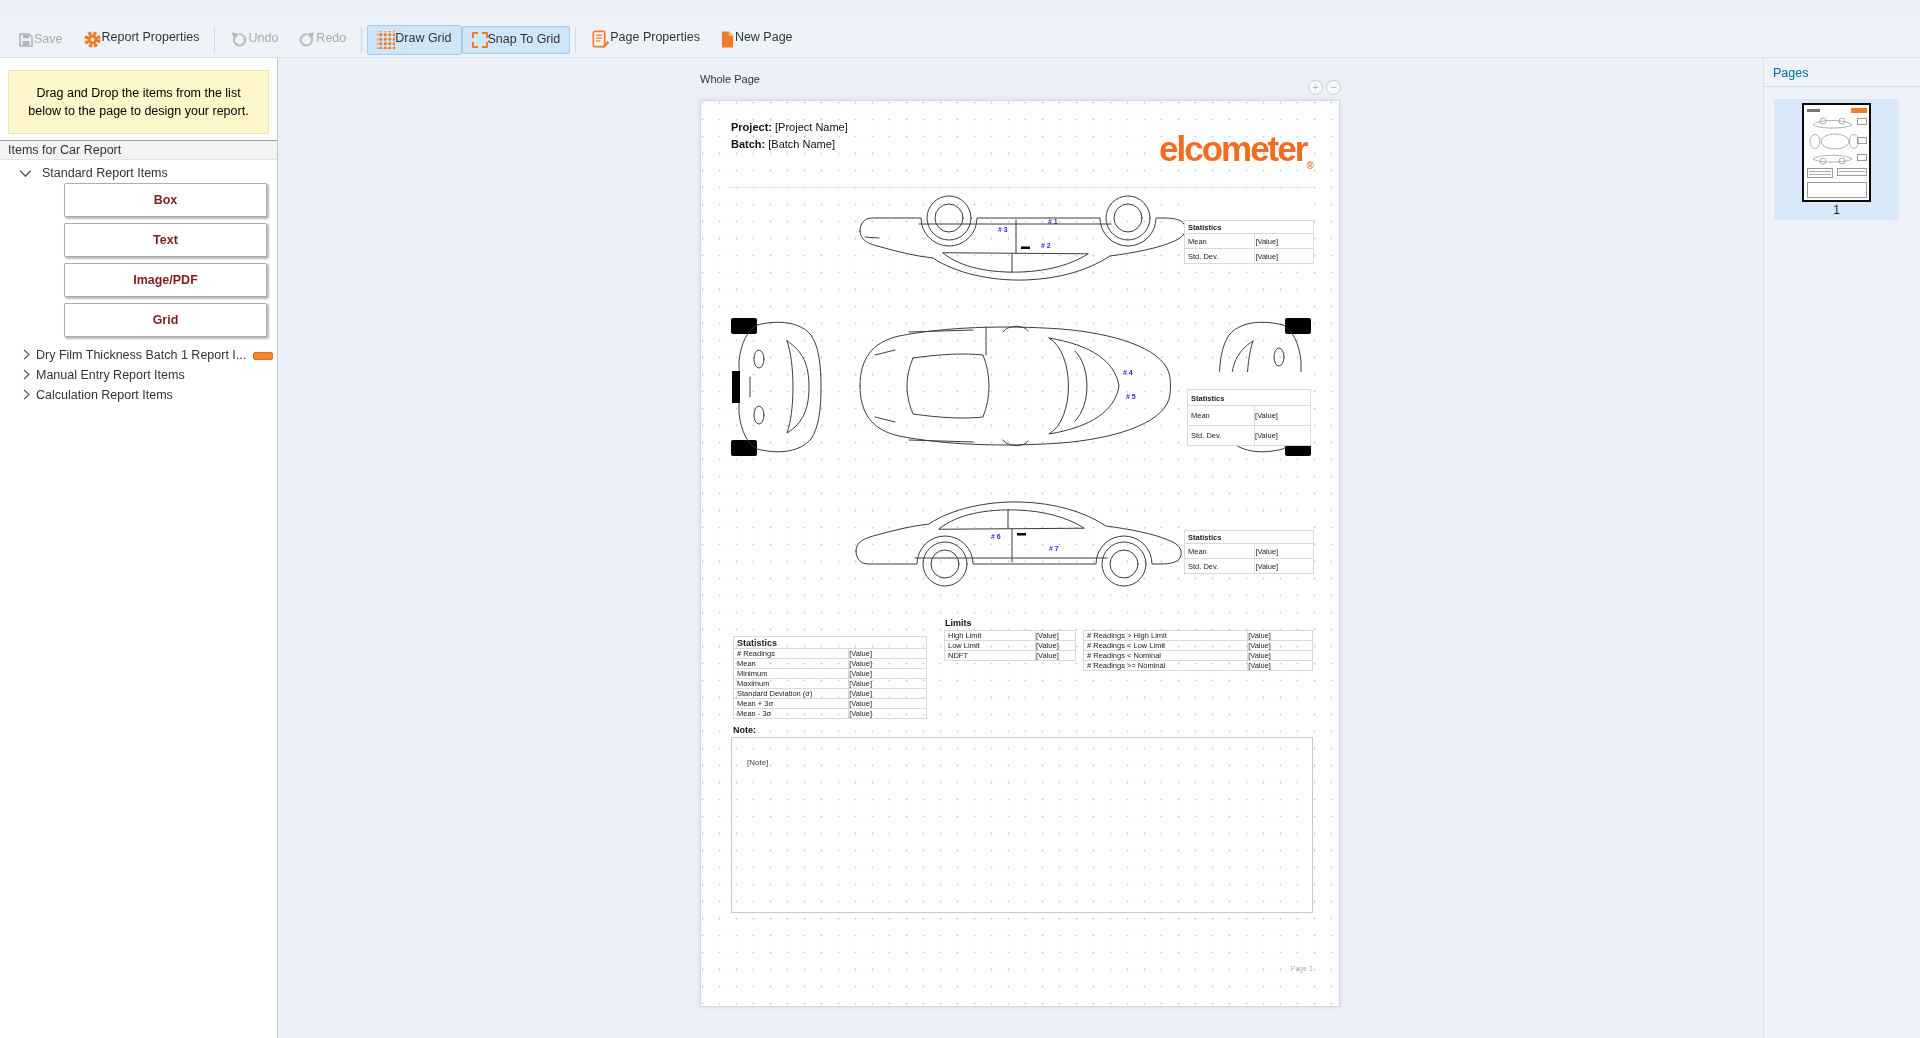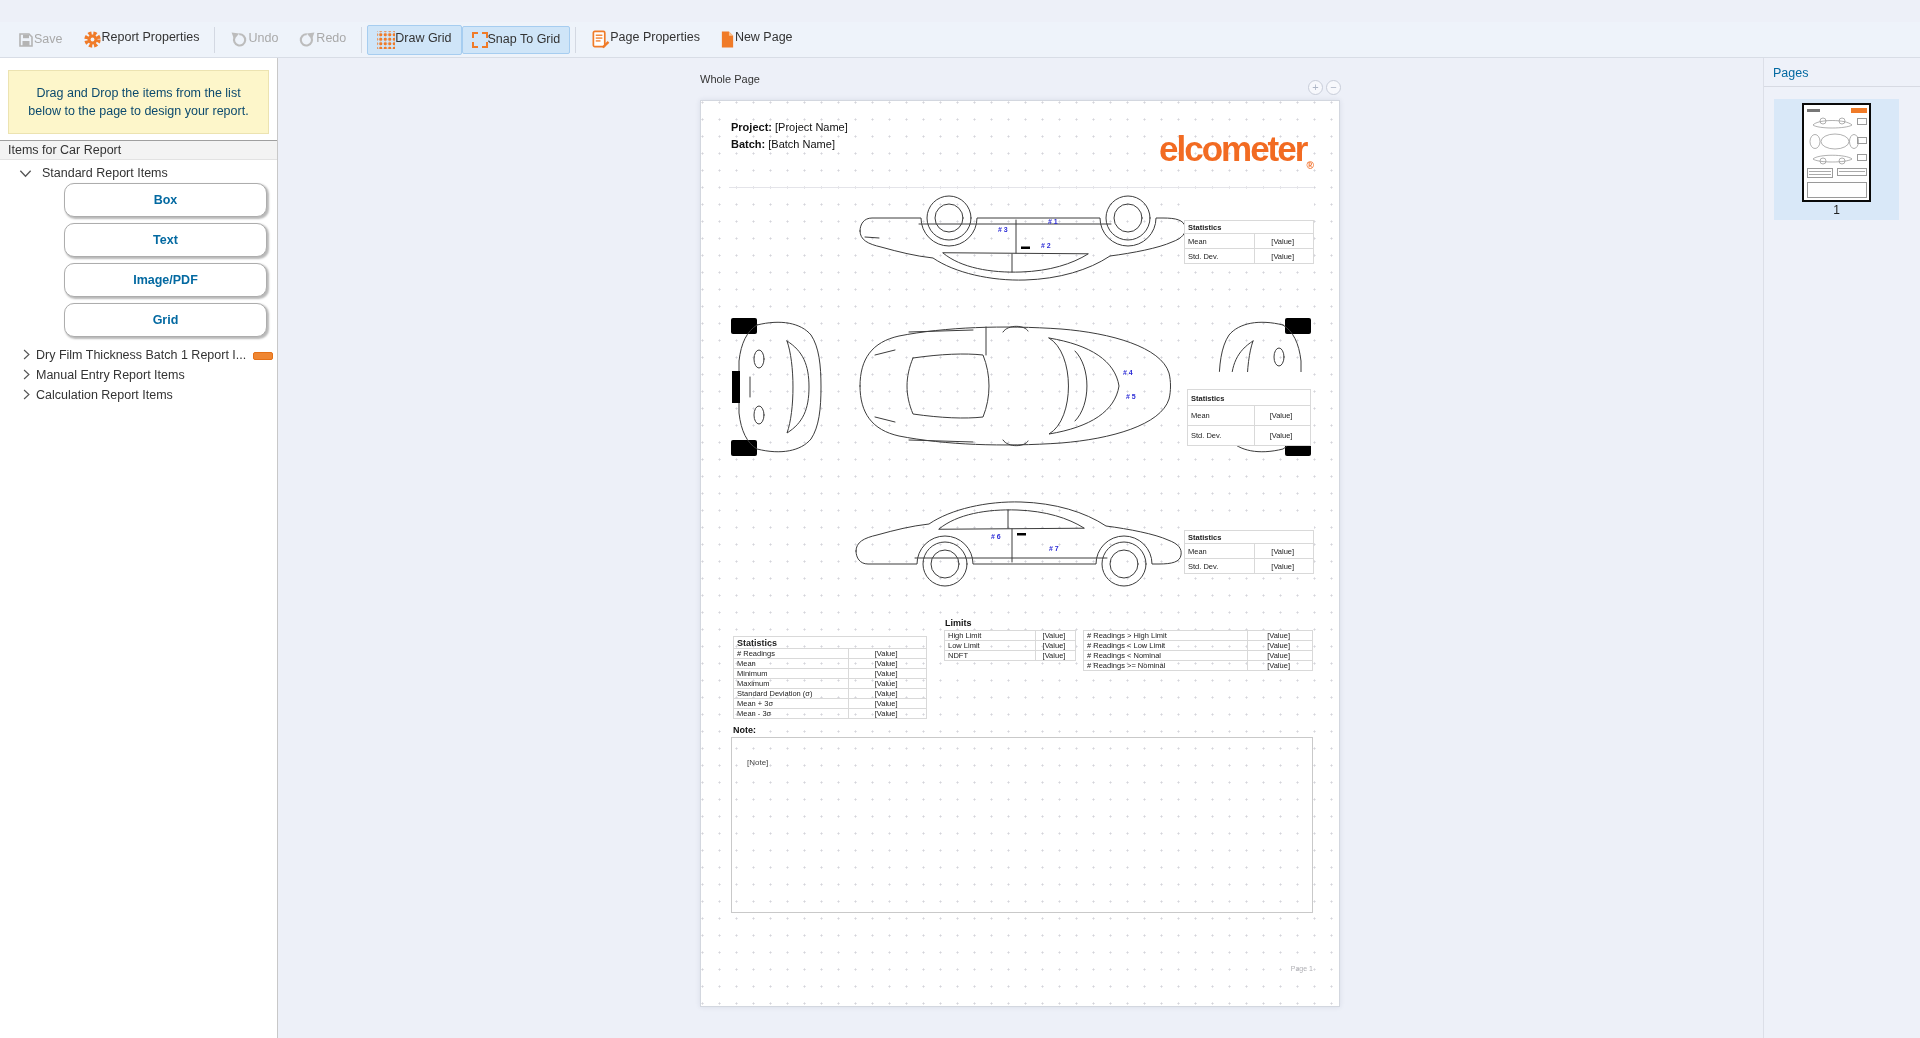--- a/index.html
+++ b/index.html
@@ -15,24 +15,24 @@
   .toolbar { position:absolute; left:0; top:22px; width:1920px; height:36px; background:#eef3fa; border-bottom:1px solid #d8dde6; display:flex; align-items:center; padding-left:8px; }
   .tbtn { display:flex; align-items:flex-start; padding:5px 9px; font-size:12.5px; color:#333; border-radius:2px; border:1px solid transparent; white-space:nowrap; }
   .tbtn.disabled { color:#a9a9a9; }
   .tbtn.active { background:#cfe5f8; border-color:#a6cdf0; }
   .tsep { width:1px; height:26px; background:#d3d8e2; margin:0 5px; }
   .gridicon { width:18px; height:18px; background-image:radial-gradient(circle,#F07B28 1.6px,transparent 1.9px); background-size:4.5px 4.5px; background-position:1.5px 1.5px; }
   .snapicon { width:16px; height:16px; border:2px dashed #F07B28; }
 
   
   .sidebar { position:absolute; left:0; top:58px; width:278px; height:980px; background:#fff; border-right:1px solid #c8c8c8; }
-  .hintbox { position:absolute; left:8px; top:12px; width:261px; height:64px; background:#fdf6ca; border:1px solid #ece3b1; display:flex; align-items:center; justify-content:center; text-align:center; font-size:12.5px; color:#0c4a6e; padding:4px 18px; line-height:1.45; }
+  .hintbox { position:absolute; left:8px; top:12px; width:261px; height:64px; background:#fdf6ca; border:1px solid #ece3b1; display:flex; align-items:center; justify-content:center; text-align:center; font-size:12.5px; color:#000000; padding:4px 18px; line-height:1.45; }
   .itemshdr { position:absolute; left:0; top:82px; width:277px; height:20px; background:#f3f3f3; border-top:1px solid #9f9f9f; border-bottom:1px solid #e2e2e2; font-size:12.5px; color:#333; padding:2px 0 0 8px; }
   .treegroup { position:absolute; left:18px; top:106px; display:flex; align-items:center; gap:9px; font-size:12.5px; color:#333; height:18px; }
-  .palbtn { position:absolute; left:64px; width:203px; height:34px; background:#fff; border:1px solid #adadad; border-radius:10px; box-shadow:1.5px 1.5px 2px rgba(0,0,0,0.28); display:flex; align-items:center; justify-content:center; font-size:12.5px; font-weight:bold; color:#0369a1; }
+  .palbtn { position:absolute; left:64px; width:203px; height:34px; background:#fff; border:1px solid #adadad; border-radius:2px; box-shadow:1.5px 1.5px 2px rgba(0,0,0,0.28); display:flex; align-items:center; justify-content:center; font-size:12.5px; font-weight:bold; color:#7f1d1d; }
   .treeitem { position:absolute; left:20px; height:17px; display:flex; gap:3px; font-size:12.5px; color:#333; }
   .badge { position:absolute; left:253px; width:20px; height:8px; background:#ef8632; border:1px solid #e47017; border-radius:2px; }
 
   
   .canvas { position:absolute; left:278px; top:58px; width:1485px; height:980px; background:#edf0f8; }
   .viewlabel { position:absolute; left:422px; top:15px; font-size:11px; color:#333; }
   .zoombtn { position:absolute; top:22px; width:15px; height:15px; border:1px solid #c8cdd9; border-radius:50%; background:rgba(255,255,255,.55); color:#aeb6c6; font-size:11px; line-height:12px; text-align:center; }
 
   .page { position:absolute; left:422px; top:42px; width:640px; height:907px; background:#fff; border:1px solid #d3d7df; box-shadow:0 0 5px rgba(40,50,90,0.10);
           background-image:radial-gradient(circle,#d4d4da 0.9px,transparent 1.15px); background-size:17px 17px; background-position:10px 10px; }
@@ -43,21 +43,21 @@
   .logo sub { font-size:10px; letter-spacing:0; }
 
   .carsvg { position:absolute; }
   .carsvg path, .carsvg circle, .carsvg ellipse, .carsvg line { fill:none; stroke:#3c3c3c; stroke-width:1; stroke-linejoin:round; stroke-linecap:round; }
   .marker { position:absolute; color:#2B2BD6; font-size:7px; font-weight:bold; white-space:nowrap; }
 
   
   .thead { font-weight:bold; border:1px solid #d9d9d9; padding-left:3px; height:var(--hh,13px); line-height:var(--hh,13px); overflow:hidden; background:inherit;margin-top:17px; }
   .trow { display:flex; height:var(--rh,11px); line-height:calc(var(--rh,11px) - 1px); border:1px solid #d9d9d9; margin-top:-1px; overflow:hidden; background:inherit; }
   .tlabel { width:var(--lw,60%); padding-left:3px; border-right:1px solid #d9d9d9; overflow:hidden; white-space:nowrap; }
-  .tvalue { flex:1; text-align:center; padding-right:3px; white-space:nowrap; }
+  .tvalue { flex:1; text-align:left; padding-right:3px; white-space:nowrap; }
   .ministats { position:absolute; font-size:7.5px; color:#222; background:#fff; --rh:16px; --hh:14px; --lw:55%; }
   .bigstats  { position:absolute; left:32px; top:518px; width:194px; font-size:7.5px; color:#222; --rh:11px; --hh:13px; --lw:60%; }
   .limitshdr { position:absolute; left:244px; top:517px; font-size:9px; font-weight:bold; color:#111; }
   .statshdr-big { font-size:9px; }
   .limleft  { position:absolute; left:243px; top:530px; width:132px; font-size:7.5px; color:#222; --rh:11px; --lw:70%; }
   .limright { position:absolute; left:382px; top:530px; width:230px; font-size:7.5px; color:#222; --rh:11px; --lw:72%; }
   .notelabel { position:absolute; left:32px; top:624px; font-size:9px; font-weight:bold; color:#111; }
   .notebox { position:absolute; left:30px; top:636px; width:582px; height:176px; border:1px solid #c9c9c9; }
   .notetext { position:absolute; left:15px; top:20px; font-size:8px; color:#444; }
   .pagenum { position:absolute; left:560px; top:864px; width:52px; text-align:right; font-size:7px; color:#b0b0b5; }

